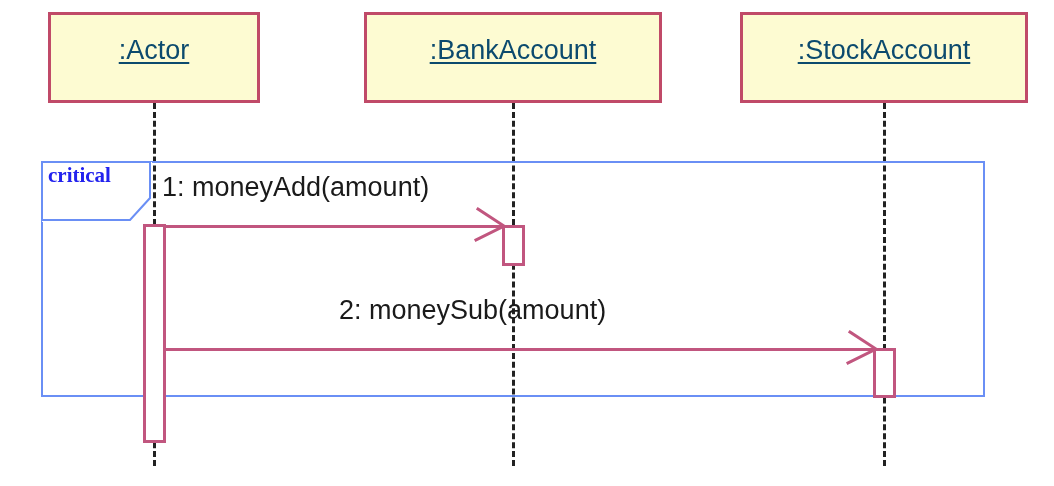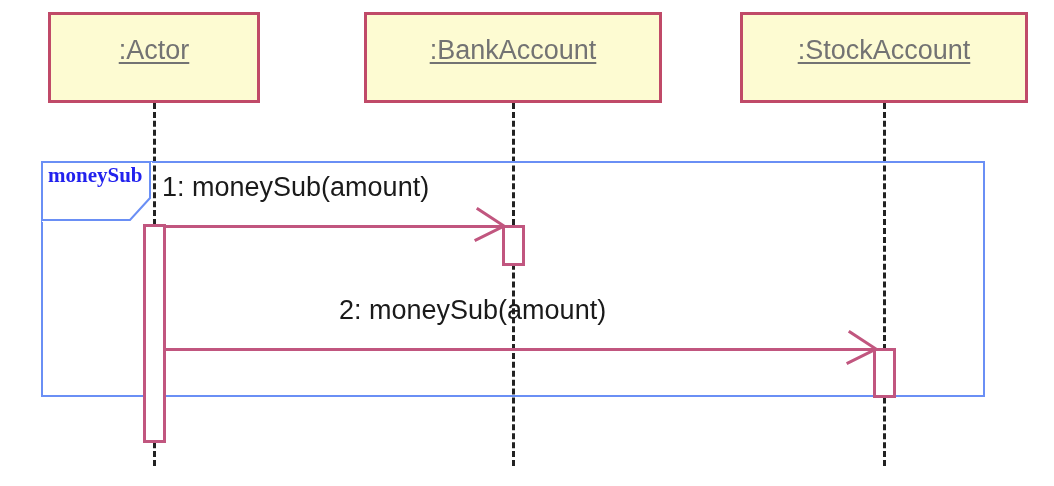--- a/index.html
+++ b/index.html
@@ -21,21 +21,21 @@
     position: absolute;
     box-sizing: border-box;
     background: #fdfbd2;
     border: 3px solid #c04a68;
     display: flex;
     align-items: center;
     justify-content: center;
   }
   .participant-label {
     font-size: 27px;
-    color: #737373;
+    color: #0c4a6e;
     text-decoration: underline;
     text-underline-offset: 3px;
     letter-spacing: 0px;
     white-space: nowrap;
     margin-top: -14px;
   }
 
   
   .lifeline {
     position: absolute;
@@ -101,36 +101,36 @@
   <div class="lifeline" style="left:153px; top:103px; height:363px;"></div>
   <div class="lifeline" style="left:512px; top:103px; height:363px;"></div>
   <div class="lifeline" style="left:883px; top:103px; height:363px;"></div>
 
   <div class="fragment" style="left:41px; top:161px; width:944px; height:236px;"></div>
 
   <div class="fragment-tab" style="left:42px; top:162px; width:110px; height:60px;">
     <svg width="110" height="60" viewBox="0 0 110 60" aria-hidden="true">
       <path d="M 0 0 L 108 0 L 108 36 L 88 58 L 0 58 Z" fill="#ffffff" stroke="#6a8ff5" stroke-width="2"></path>
     </svg>
-    <span class="fragment-tab-label">moneySub</span>
+    <span class="fragment-tab-label">critical</span>
   </div>
 
   <div class="participant" style="left:48px; top:12px; width:212px; height:91px;">
     <span class="participant-label">:Actor</span>
   </div>
 
   <div class="participant" style="left:364px; top:12px; width:298px; height:91px;">
     <span class="participant-label">:BankAccount</span>
   </div>
 
   <div class="participant" style="left:740px; top:12px; width:288px; height:91px;align-items:center;">
     <span class="participant-label">:StockAccount</span>
   </div>
 
-  <span class="message-label" style="left:162px; top:172px;">1: moneySub(amount)</span>
+  <span class="message-label" style="left:162px; top:172px;">1: moneyAdd(amount)</span>
 
   <div class="message-line" style="left:154px; top:225px; width:350px;"></div>
 
   <div class="message-arrow" style="left:470px; top:204px;">
     <svg width="40" height="44" viewBox="0 0 40 44" aria-hidden="true">
       <path d="M 8 5 L 34 22 L 6 36" fill="none" stroke="#c1567f" stroke-width="3" stroke-linecap="square" stroke-linejoin="miter"></path>
     </svg>
   </div>
 
   <span class="message-label" style="left:339px; top:295px;">2: moneySub(amount)</span>

